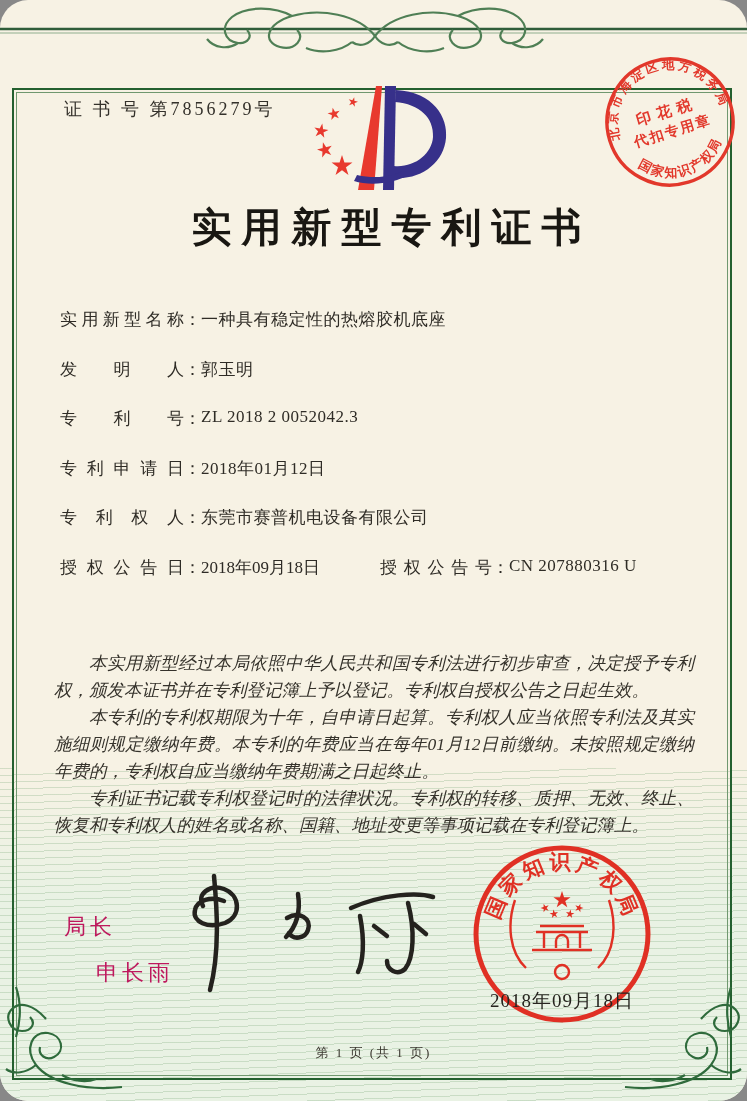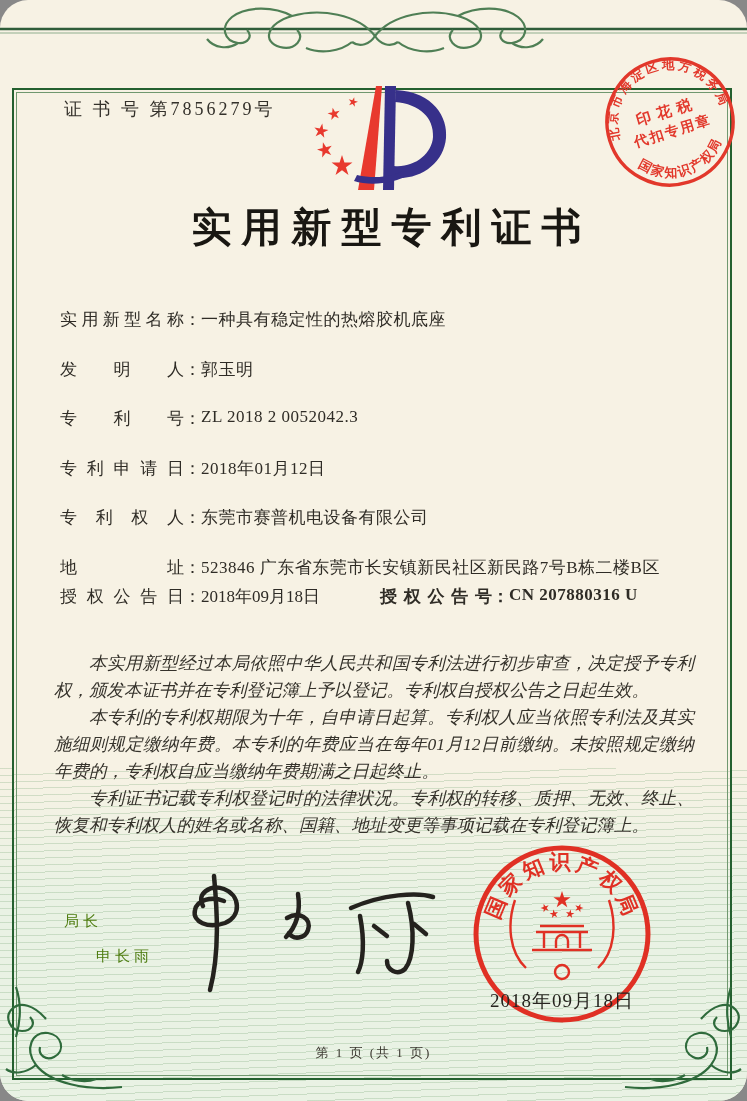--- a/index.html
+++ b/index.html
@@ -31,27 +31,27 @@
          letter-spacing:10px;color:#191712;padding-left:36px;}
   .fields{left:60px;top:308px;width:647px;font-size:17px;}
   .frow{margin-bottom:26.5px;white-space:nowrap;}
   .frow.addr{margin-bottom:6px;}
   .flabel{display:inline-block;width:124px;text-align:justify;text-align-last:justify;
           vertical-align:top;color:#2f2c26;}
   .colon{display:inline-block;vertical-align:top;}
   .fvalue{display:inline-block;width:508px;vertical-align:top;white-space:normal;
           letter-spacing:0.5px;color:#2f2c26;}
   .pairline{display:flex;}
-  .pair2{margin-left:60px;font-weight:bold;}
+  .pair2{margin-left:60px;}
   .pair2 .flabel{width:112px;}
   .pair2 .fvalue{width:auto;}
   .paras{left:54px;top:650px;width:640px;font-size:17.5px;line-height:27px;
          text-align:justify;font-style:italic;color:#35322b;}
   .paras p{margin:0;text-indent:2em;}
-  .officer{left:64px;top:912px;font-size:15px;letter-spacing:4px;color:#4d7c0f;}
+  .officer{left:64px;top:912px;font-size:22px;letter-spacing:4px;color:#be185d;}
   .officer .name{margin-top:16px;margin-left:32px;}
   .sig{left:148px;top:866px;z-index:6;}
   .seal{left:466px;top:838px;z-index:6;}
   .seal-date{left:452px;top:988px;width:220px;text-align:center;font-size:19px;
              letter-spacing:1px;color:#26241f;z-index:7;}
   .footer{left:0;right:0;top:1044px;text-align:center;font-size:13px;
           letter-spacing:2px;color:#3a372f;}
   .toporn{left:0;top:0;z-index:3;}
   .corner{bottom:4px;z-index:3;}
   .corner.left{left:2px;}
@@ -160,23 +160,20 @@
     </div>
     <div class="frow">
       <span class="flabel">专利号</span><span class="colon">：</span><span class="fvalue">ZL 2018 2 0052042.3</span>
     </div>
     <div class="frow">
       <span class="flabel">专利申请日</span><span class="colon">：</span><span class="fvalue">2018年01月12日</span>
     </div>
     <div class="frow">
       <span class="flabel">专利权人</span><span class="colon">：</span><span class="fvalue">东莞市赛普机电设备有限公司</span>
     </div>
-    <div class="frow addr">
-      <span class="flabel">地址</span><span class="colon">：</span><span class="fvalue">523846 广东省东莞市长安镇新民社区新民路7号B栋二楼B区</span>
-    </div>
     <div class="frow pairline">
       <span>
         <span class="flabel">授权公告日</span><span class="colon">：</span><span>2018年09月18日</span>
       </span>
       <span class="pair2">
         <span class="flabel">授权公告号</span><span class="colon">：</span><span class="fvalue">CN 207880316 U</span>
       </span>
     </div>
   </div>
 

